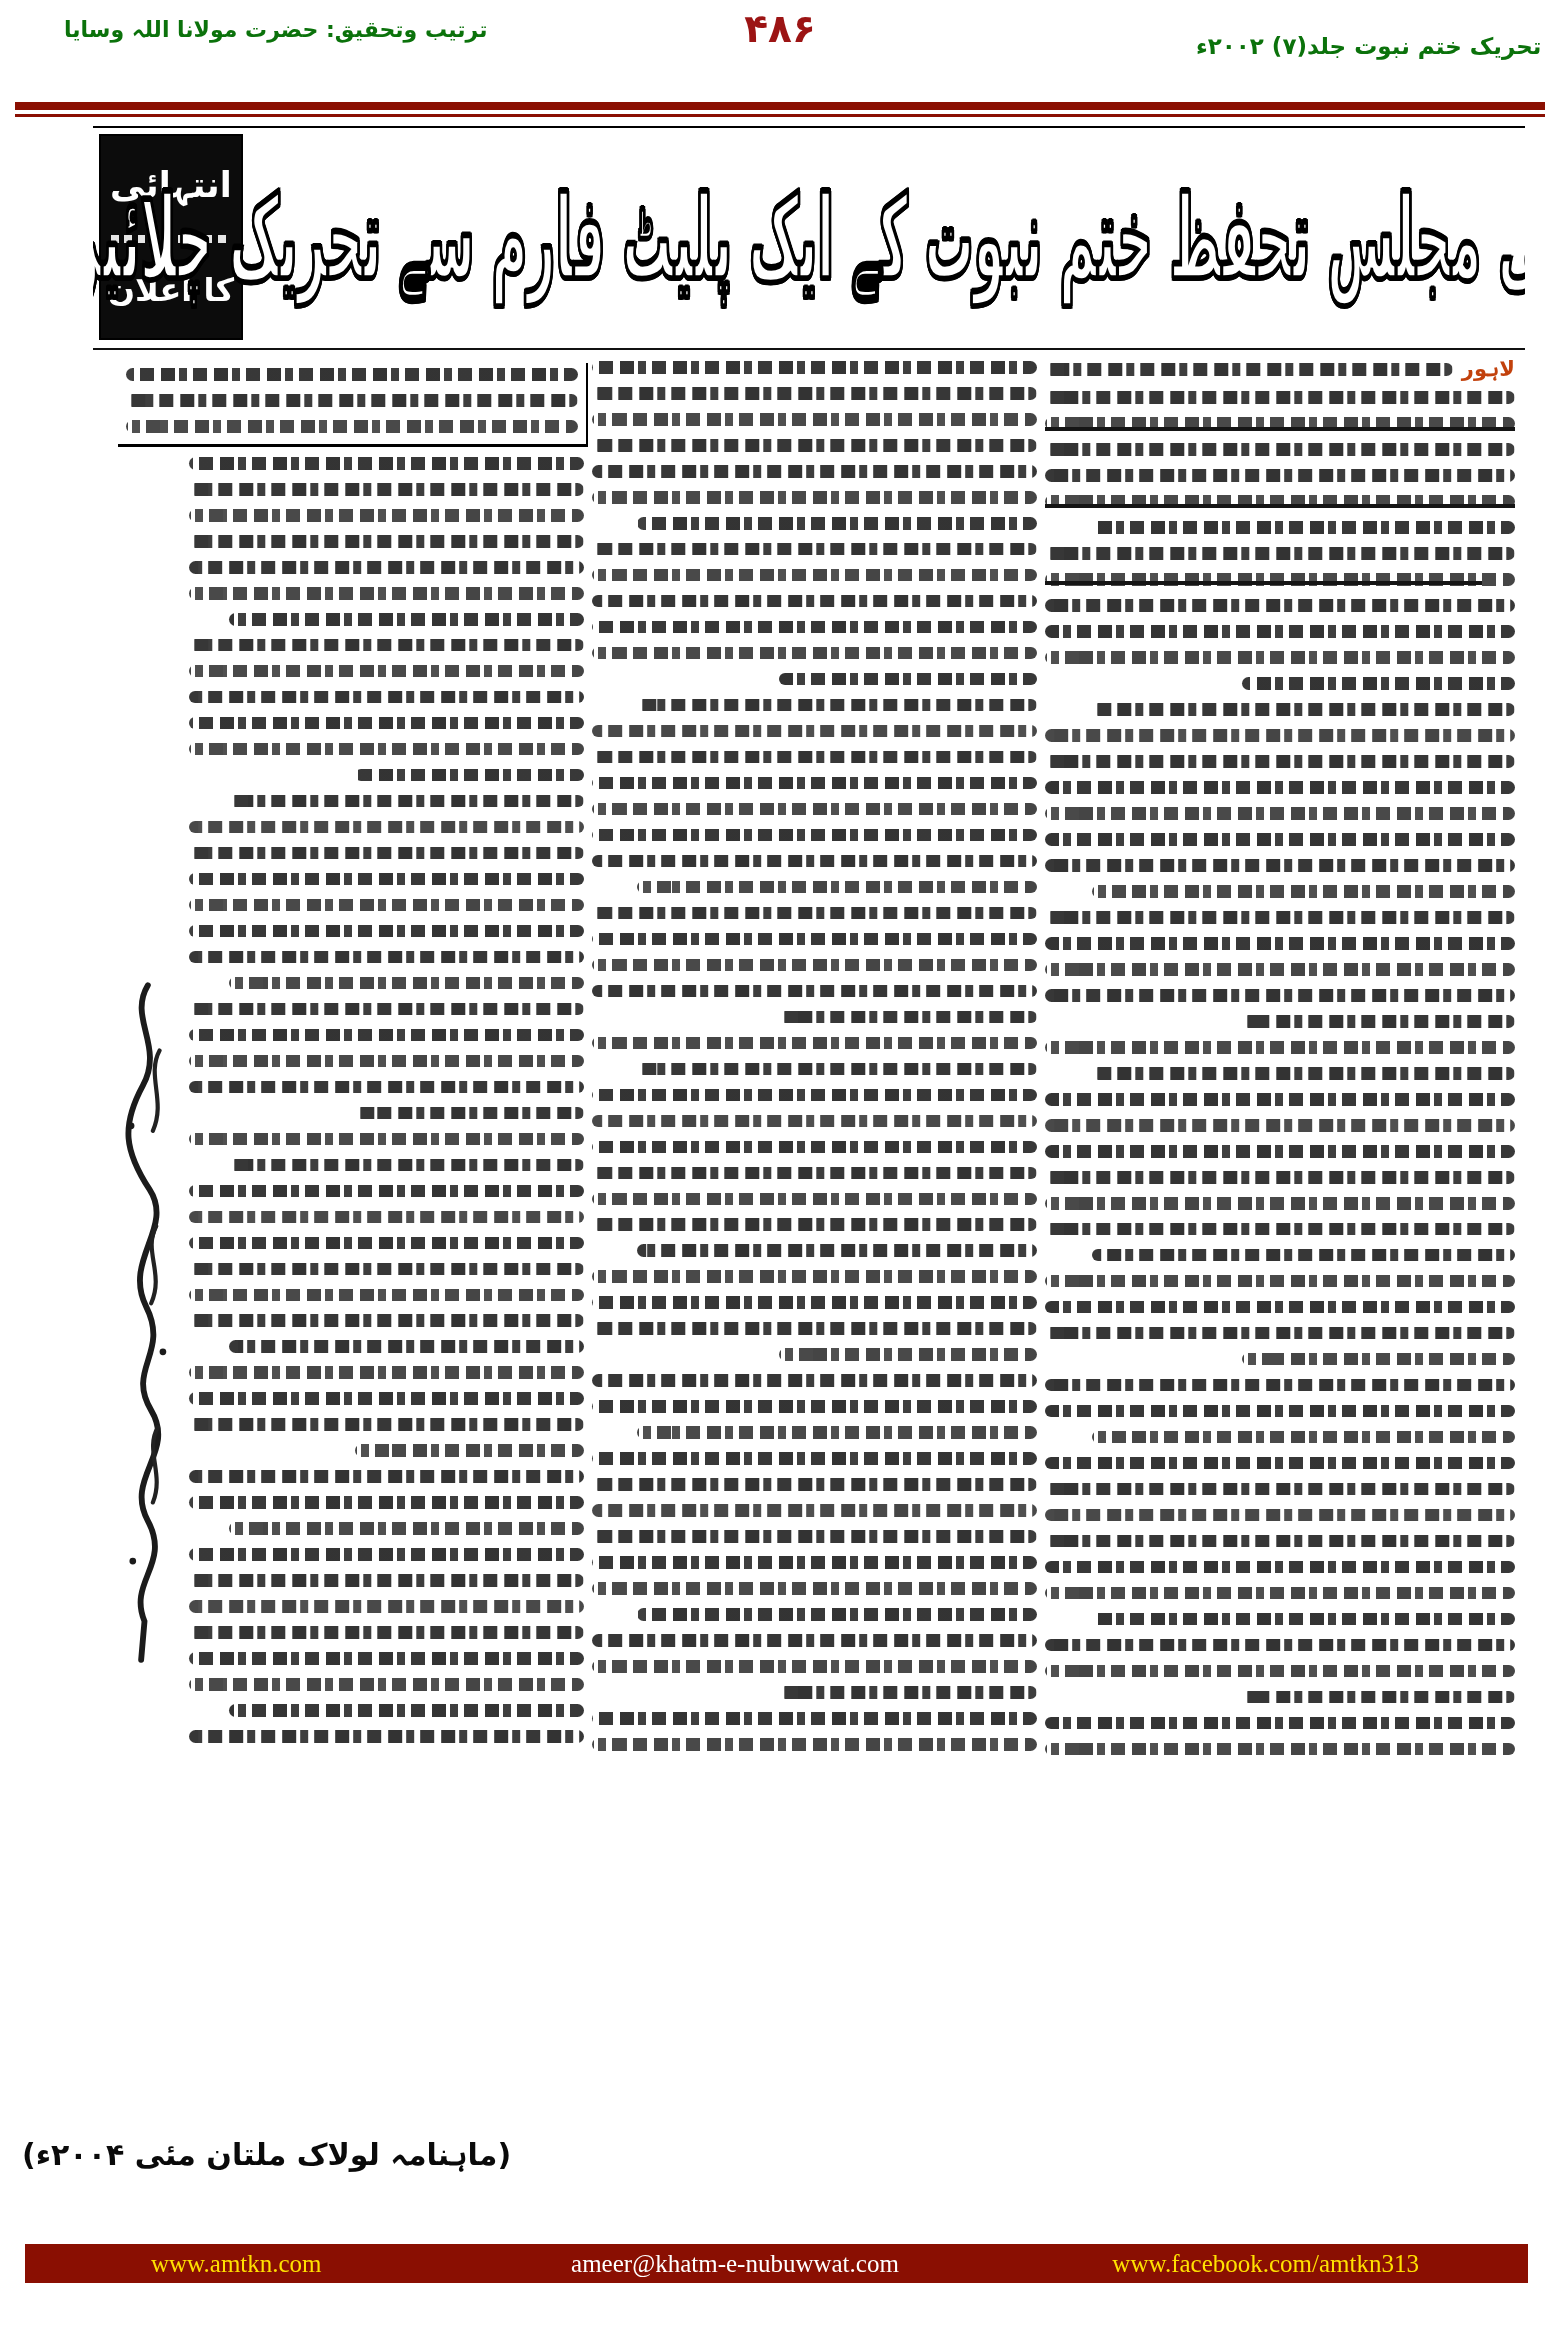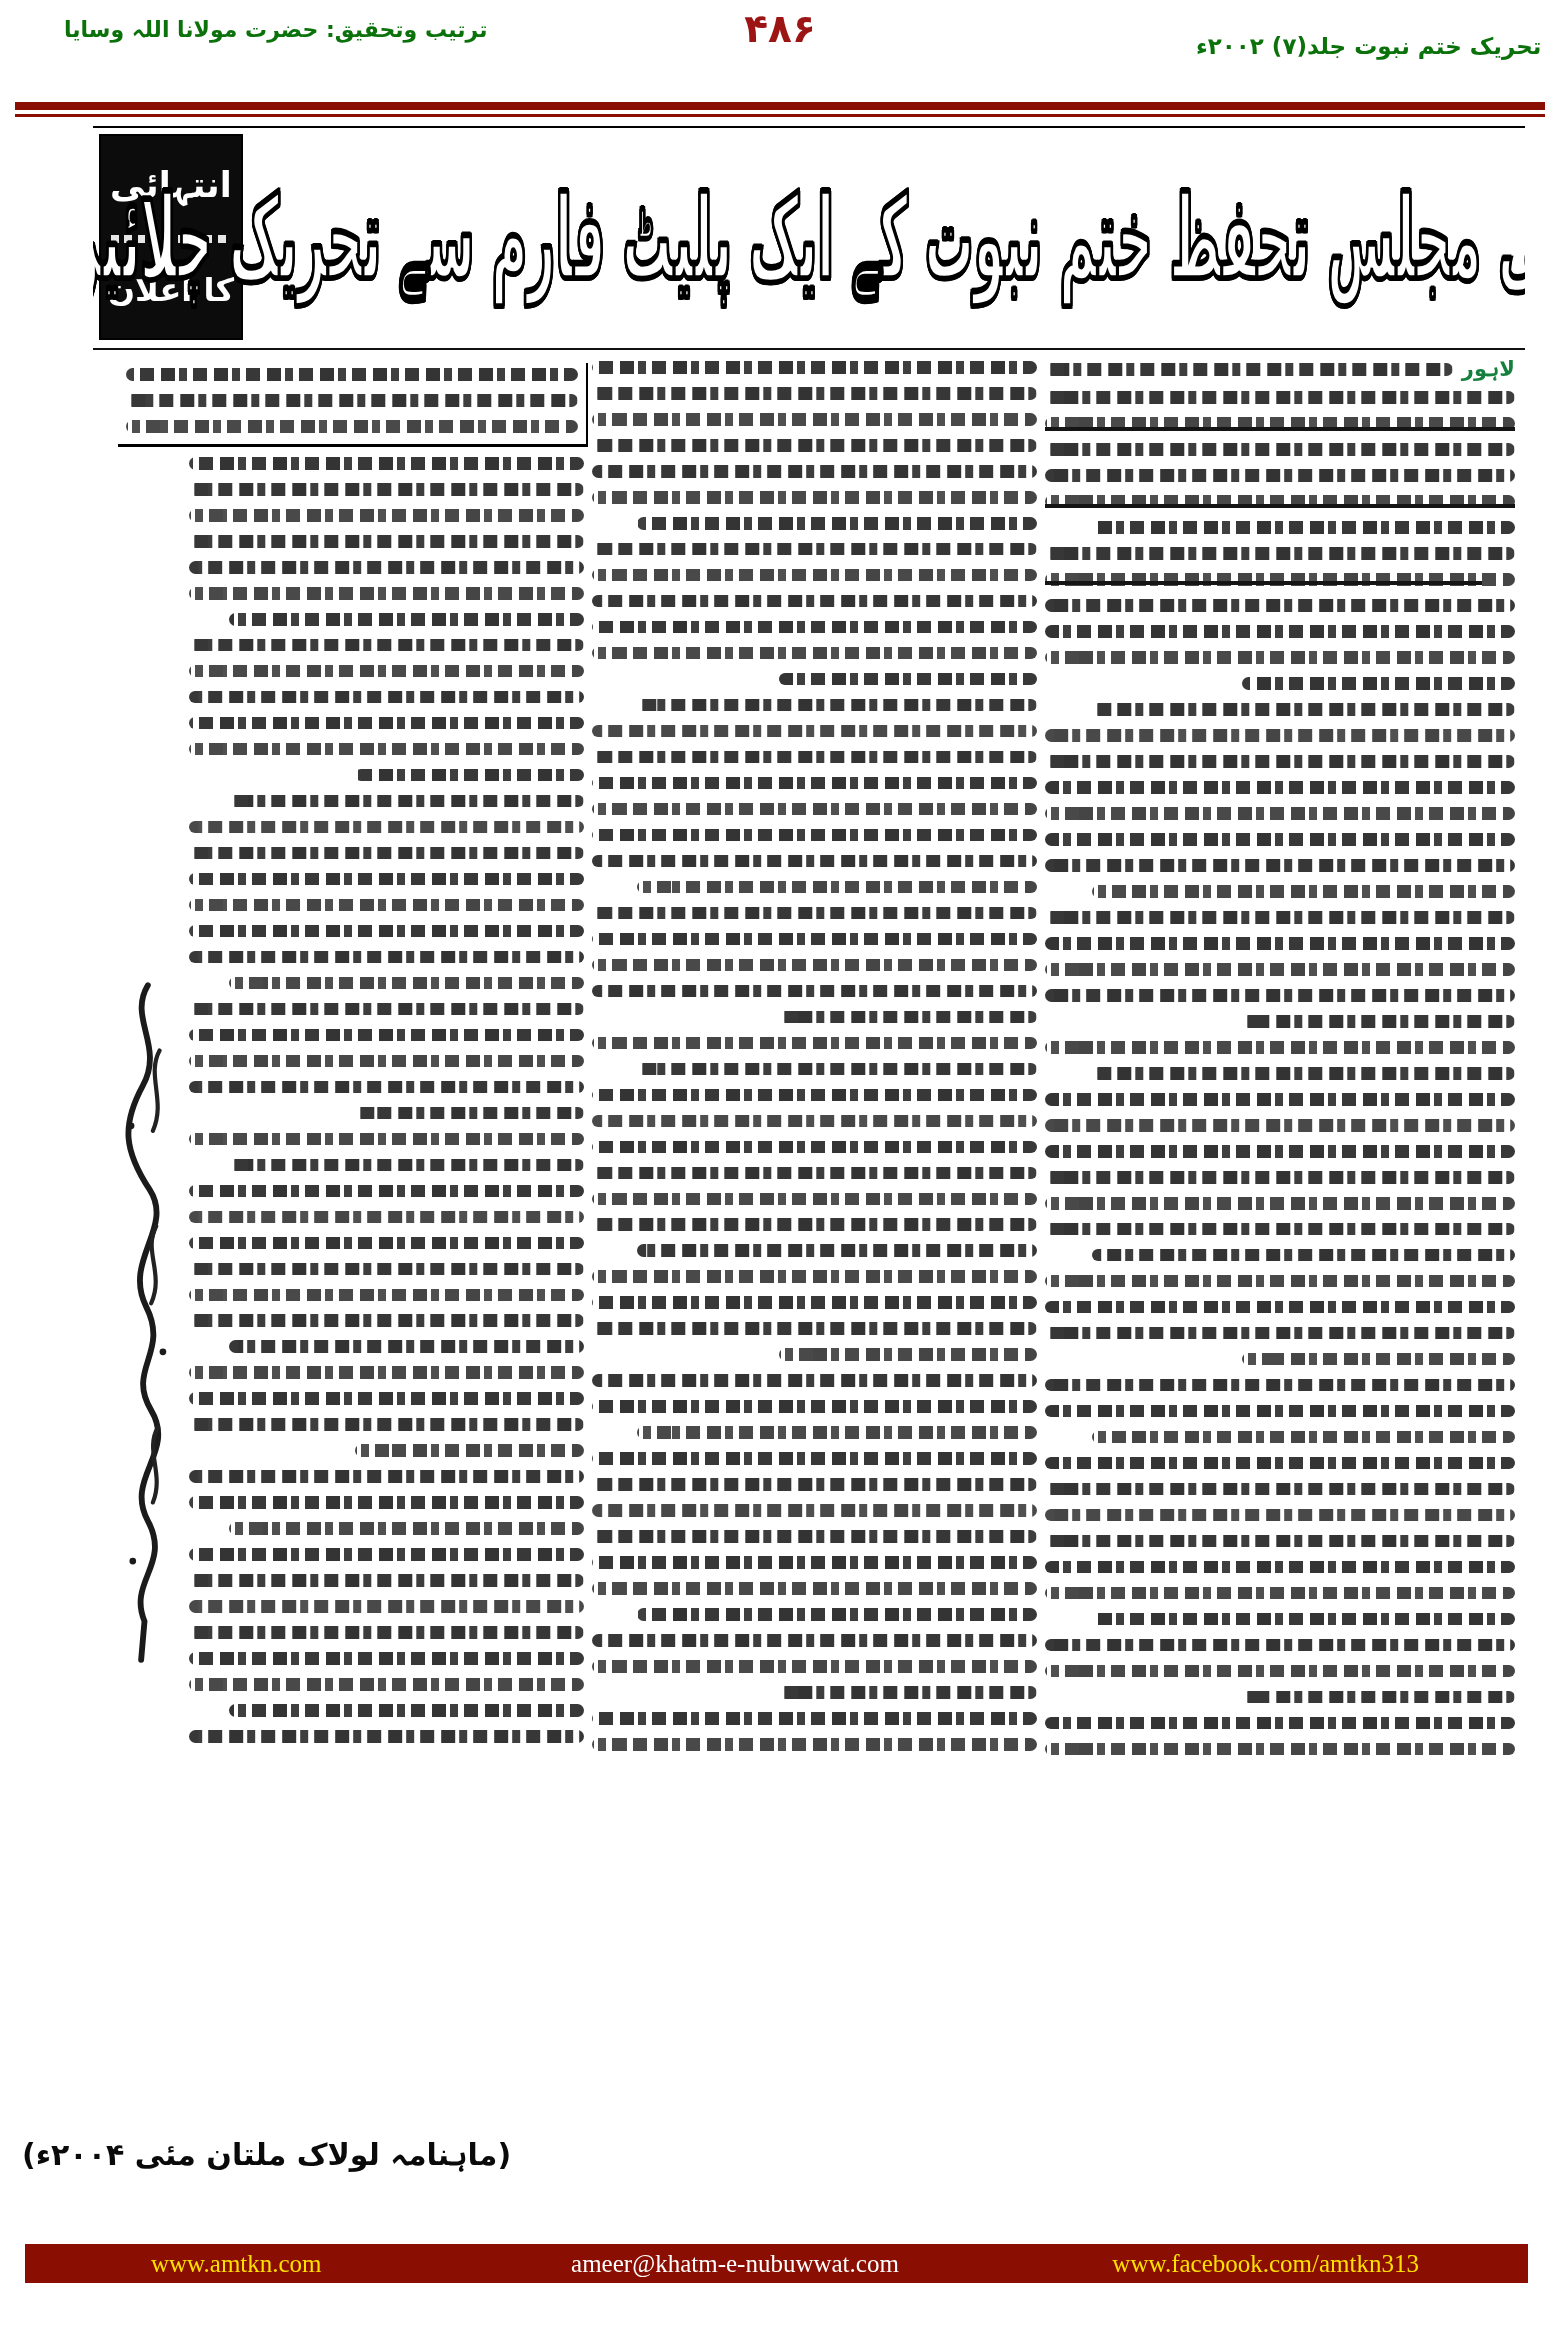--- a/index.html
+++ b/index.html
@@ -56,21 +56,21 @@
     height:12.6px; margin-bottom:13.4px;
     background:repeating-linear-gradient(270deg,#222 0 14.3px,transparent 14.3px 20px,#2a2a2a 20px 28px,transparent 28px 32px,#1d1d1d 32px 46px,transparent 46px 53px);
     border-radius:6.7px; opacity:.9;
   }
   .sim-line:nth-child(2n){background-position:19.3px 0;}
   .sim-line:nth-child(3n){background-position:34px 0; opacity:.82;}
   .sim-line:nth-child(5n){background-position:9.2px 0;}
   .sim-line:nth-child(7n){width:90%; margin-left:auto;}
   .sim-line:nth-child(13n){width:58%; margin-left:auto;}
   .lead-line{display:flex; direction:rtl; align-items:center; gap:8.4px; margin-bottom:13.4px; height:17px;}
-  .lead-line .dateline{font-weight:bold; font-size:21px; color:#15803d; white-space:nowrap; line-height:1;}
+  .lead-line .dateline{font-weight:bold; font-size:21px; color:#c2410c; white-space:nowrap; line-height:1;}
   .lead-line .sim-line{flex:1; margin:0;}
   .divider{position:absolute; left:1045px; width:470px; height:4.2px; background:#151515;}
   .div-1{top:427px;} .div-2{top:504px;} .div-3{top:581px; width:437px;}
   .lead-box{
     position:absolute; left:118px; top:363px; width:470px; height:84px;
     border-right:2.5px solid #000; border-bottom:3.4px solid #000; padding:5px 8.4px 0 8.4px; box-sizing:border-box;
   }
   .handwriting{position:absolute; left:106px; top:974px; width:77px; height:697px;}
 
   

